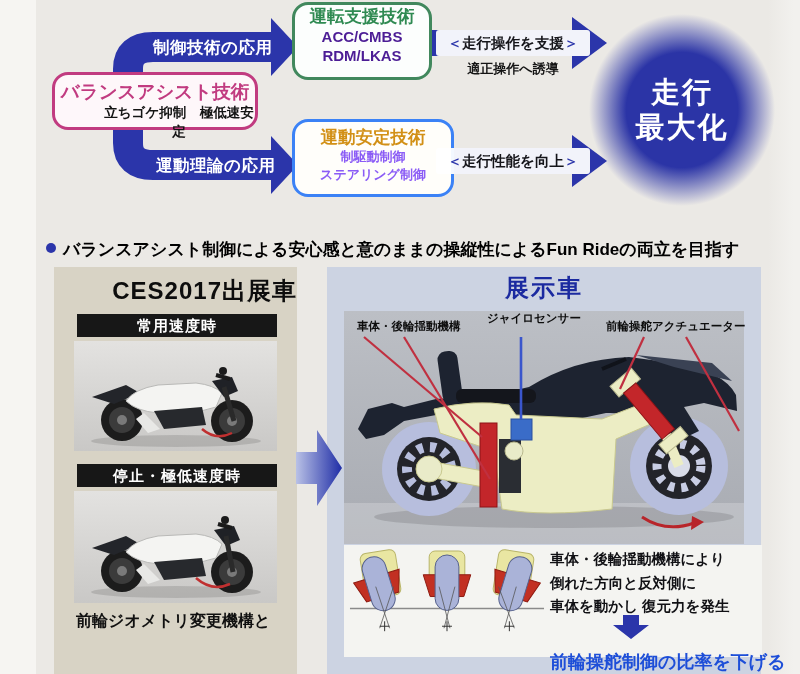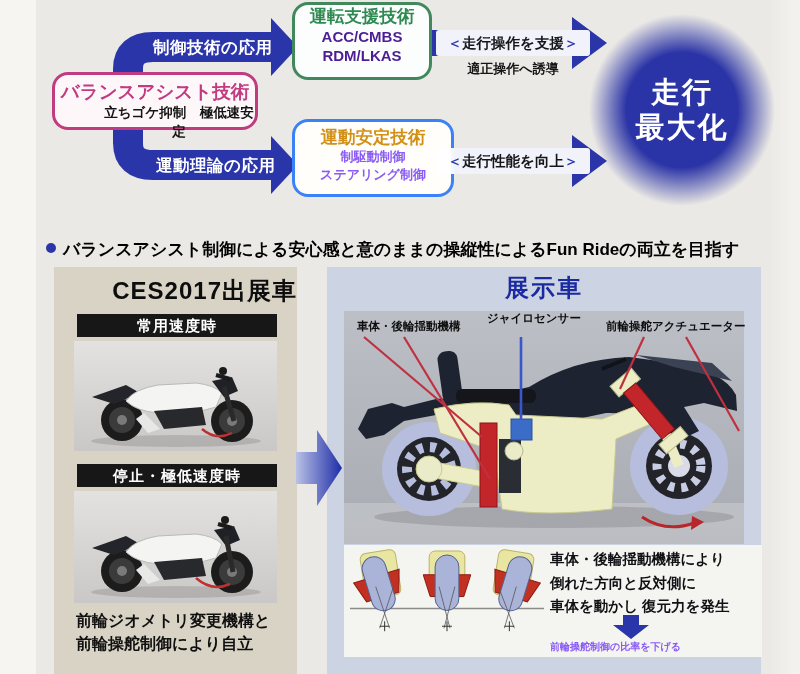--- a/index.html
+++ b/index.html
@@ -53,21 +53,21 @@
   .rp-title{position:absolute;left:0;top:5px;width:100%;text-align:center;font-size:24px;font-weight:bold;letter-spacing:2px;color:#1b2aa0;}
   .inner1{position:absolute;left:17px;top:44px;width:400px;height:233px;
     background:linear-gradient(#bcbfc5,#a8abb2);}
   .diag-label{position:absolute;z-index:2;font-size:11.5px;font-weight:bold;color:#0d0d0d;white-space:nowrap;}
   .dl1{left:13px;top:8px}.dl2{left:143px;top:0}.dl3{left:262px;top:8px}
   .inner1 svg{position:absolute;left:0;top:0;}
   .inner2{position:absolute;left:17px;top:278px;width:418px;height:112px;background:#f4f4f1;}
   .lean-svg{position:absolute;left:4px;top:4px;}
   .mech-text{position:absolute;left:206px;top:3px;font-size:14.5px;font-weight:bold;line-height:23.5px;color:#101014;white-space:nowrap;}
   .down-arrow{position:absolute;left:268px;top:70px;}
-  .mech-result{position:absolute;left:206px;top:95px;font-size:10px;font-weight:bold;color:#8b5cf6;white-space:nowrap;}
+  .mech-result{position:absolute;left:206px;top:105px;font-size:18px;font-weight:bold;color:#1d4ed8;white-space:nowrap;}
 </style>
 </head>
 <body>
 
 <div class="slide">
   <div class="edge-left"></div>
   <div class="edge-right"></div>
 
   <svg class="flow-svg" width="800" height="230" viewBox="0 0 800 230">
     <path d="M 273 47 H 153 Q 128 47 128 69 V 143 Q 128 165 153 165 H 273" fill="none" stroke="#2b35aa" stroke-width="30"></path>
@@ -158,21 +158,20 @@
         <path d="M70,72 L86,88 L74,92 L62,78 Z" fill="#e8e8e6"></path>
         <path d="M140,38 L160,34 L166,48 L152,54 Z" fill="#1f2126"></path>
         <line x1="152" y1="44" x2="159" y2="80" stroke="#2a2a2a" stroke-width="5"></line>
         <line x1="144" y1="32" x2="158" y2="36" stroke="#1a1a1a" stroke-width="4"></line>
         <circle cx="151" cy="28" r="4" fill="#1a1a1a"></circle>
         <path d="M122,86 q16,14 34,6" fill="none" stroke="#c03030" stroke-width="2.5"></path>
       </svg>
     </div>
     <div class="lp-caption">
       <div>前輪ジオメトリ変更機構と</div>
-      <div>前輪操舵制御により自立</div>
     </div>
   </div>
 
   <svg class="mid-arrow" width="48" height="80" viewBox="0 0 48 80">
     <defs>
       <linearGradient id="midgrad" x1="0" y1="0" x2="1" y2="0">
         <stop offset="0" stop-color="#b9c1e6"></stop>
           <stop offset="1" stop-color="#1f2da6"></stop>
       </linearGradient>
     </defs>

